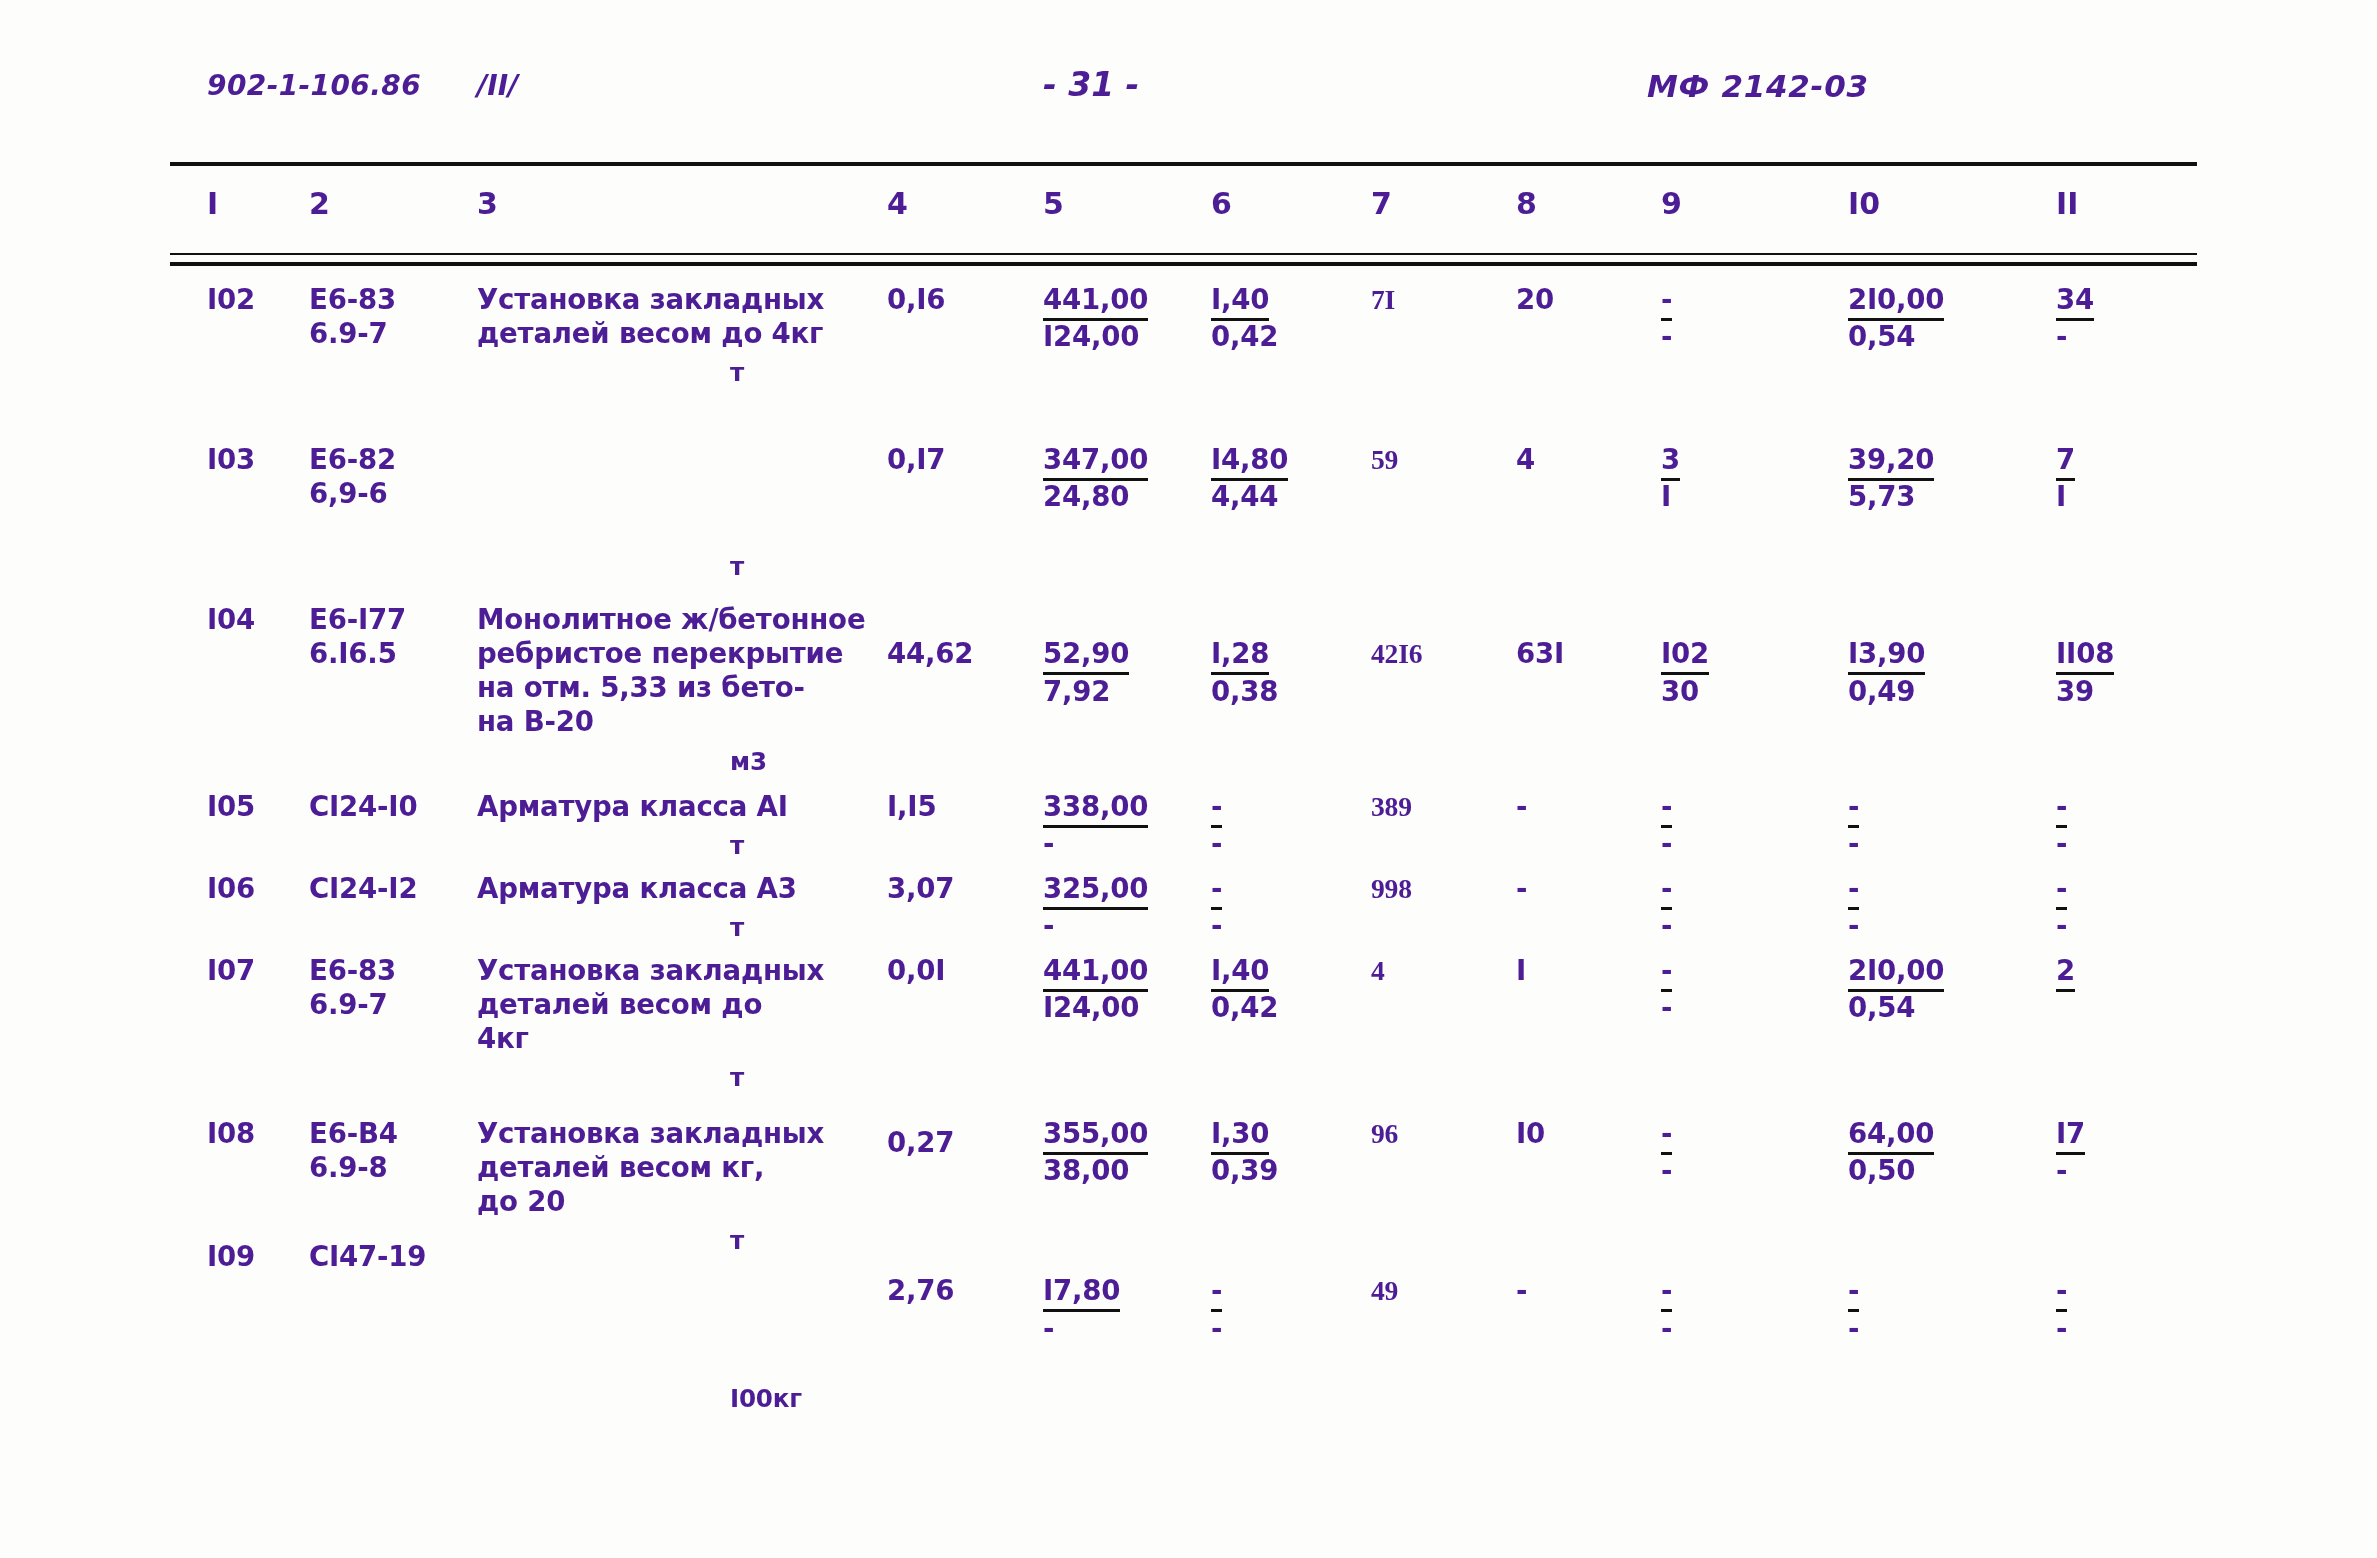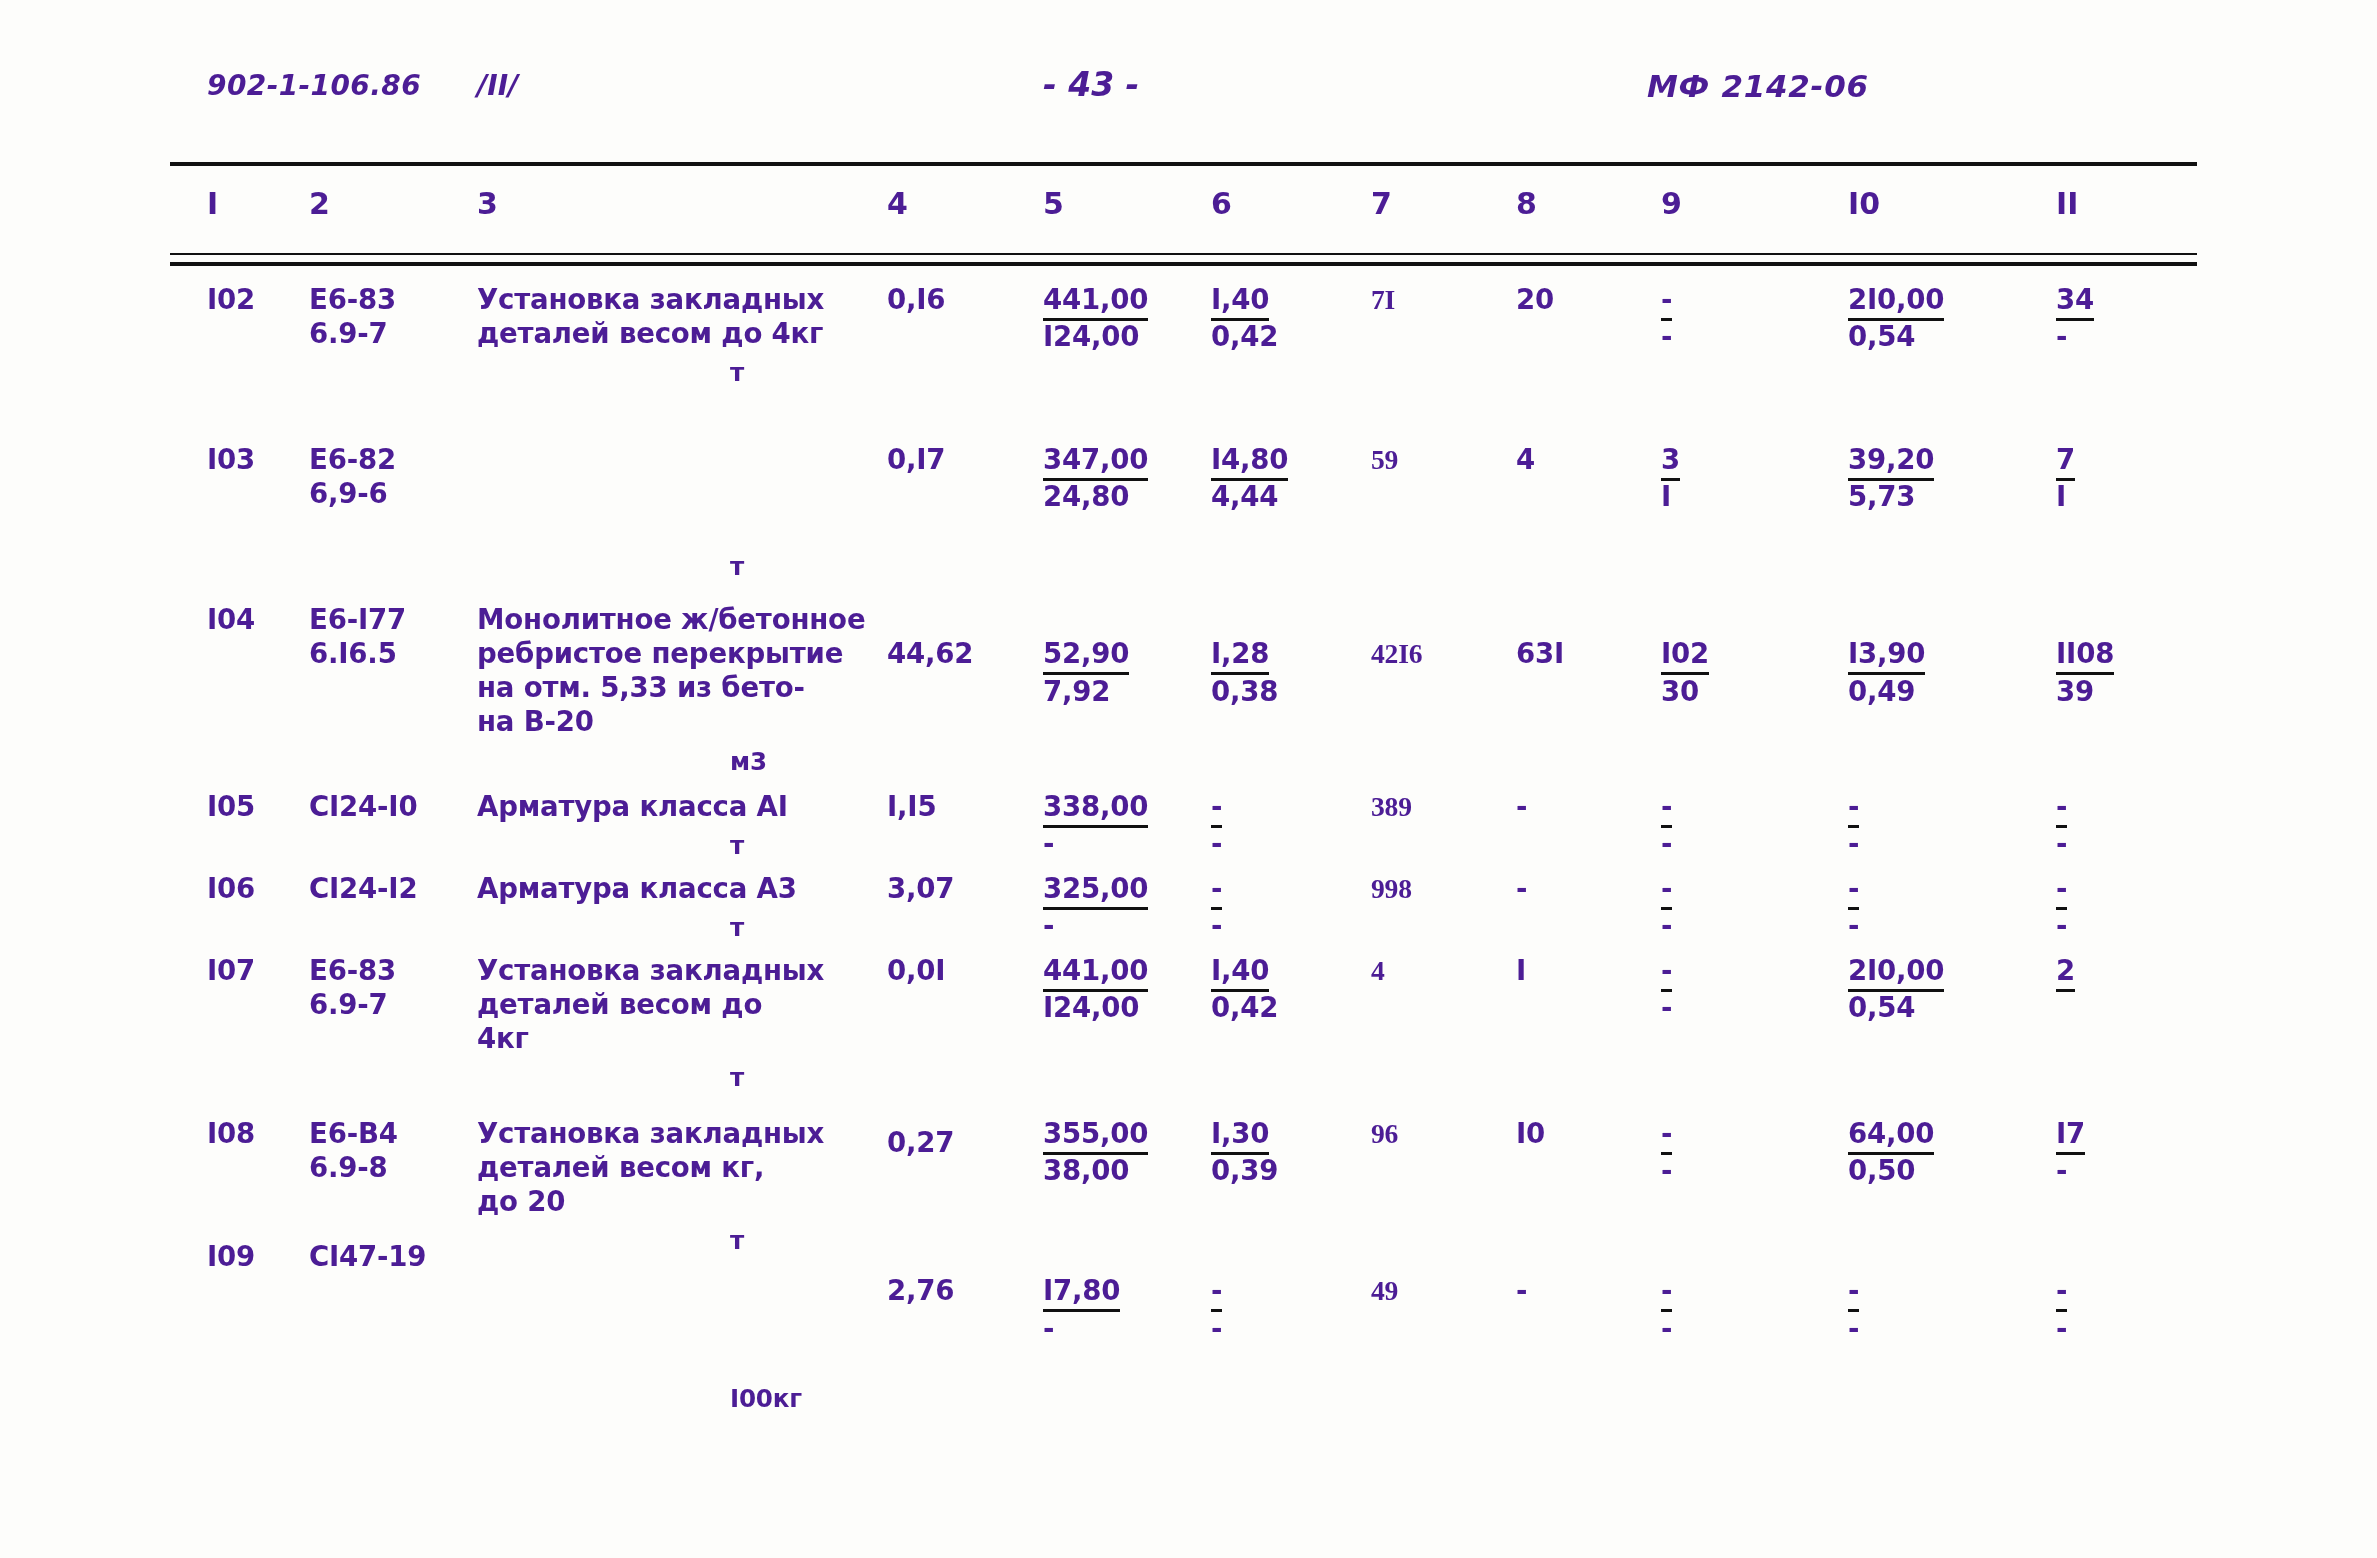--- a/index.html
+++ b/index.html
@@ -124,22 +124,22 @@
   .u { display: inline-block; border-bottom: 3px solid #111; padding-bottom: 0.7px; }
 </style>
 </head>
 <body>
 
 <div class="page">
 
   <div class="header">
     <span class="hdr-doc">902-1-106.86</span>
     <span class="hdr-part">/II/</span>
-    <span class="hdr-page">- 43 -</span>
-    <span class="hdr-code">МФ 2142-06</span>
+    <span class="hdr-page">- 31 -</span>
+    <span class="hdr-code">МФ 2142-03</span>
   </div>
 
   <div class="rule rule-top"></div>
   <div class="colnums" id="colnums">
       <span style="left: 207px;">I</span>
       <span style="left: 309px;">2</span>
       <span style="left: 477px;">3</span>
       <span style="left: 887px;">4</span>
       <span style="left: 1043px;">5</span>
       <span style="left: 1211px;">6</span>

